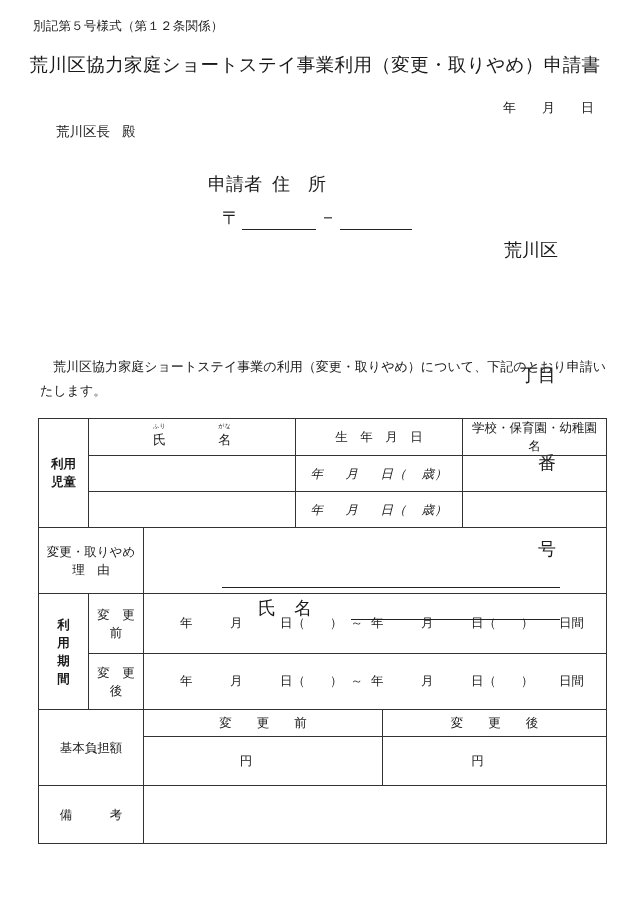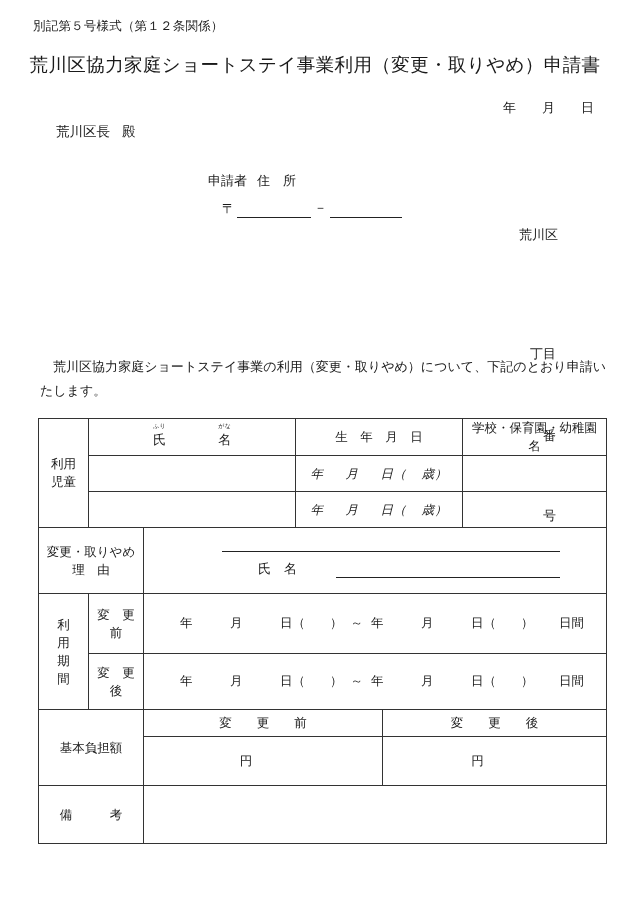--- a/index.html
+++ b/index.html
@@ -44,21 +44,21 @@
     left: 56px; top: 123px;
     font-size: 13.5px;
     white-space: nowrap;
   }
   #addressee .gap { display: inline-block; width: 12px; }
 
   
   #applicant-block {
     left: 208px; top: 172px;
     width: 352px;
-    font-size: 13px;
+    font-size: 18px;
   }
   .app-label-row {
     white-space: nowrap;
     margin-bottom: 9px;
   }
   .app-label-row .gap { display: inline-block; width: 10px; }
 
   .field-line {
     display: flex;
     align-items: flex-end;
@@ -120,20 +120,21 @@
     border: 1px solid #333;
     padding: 0 6px;
     vertical-align: middle;
     text-align: center;
     line-height: 1.45;
   }
   .no-pad { padding: 0 !important; }
   .vert-label {
     letter-spacing: 0;
     line-height: 1.55;
+    font-weight: bold;
   }
 
   
   .ruby-wrap {
     display: inline-block;
     position: relative;
     padding-top: 7px;
   }
   .ruby-wrap .rb-top {
     position: absolute;

